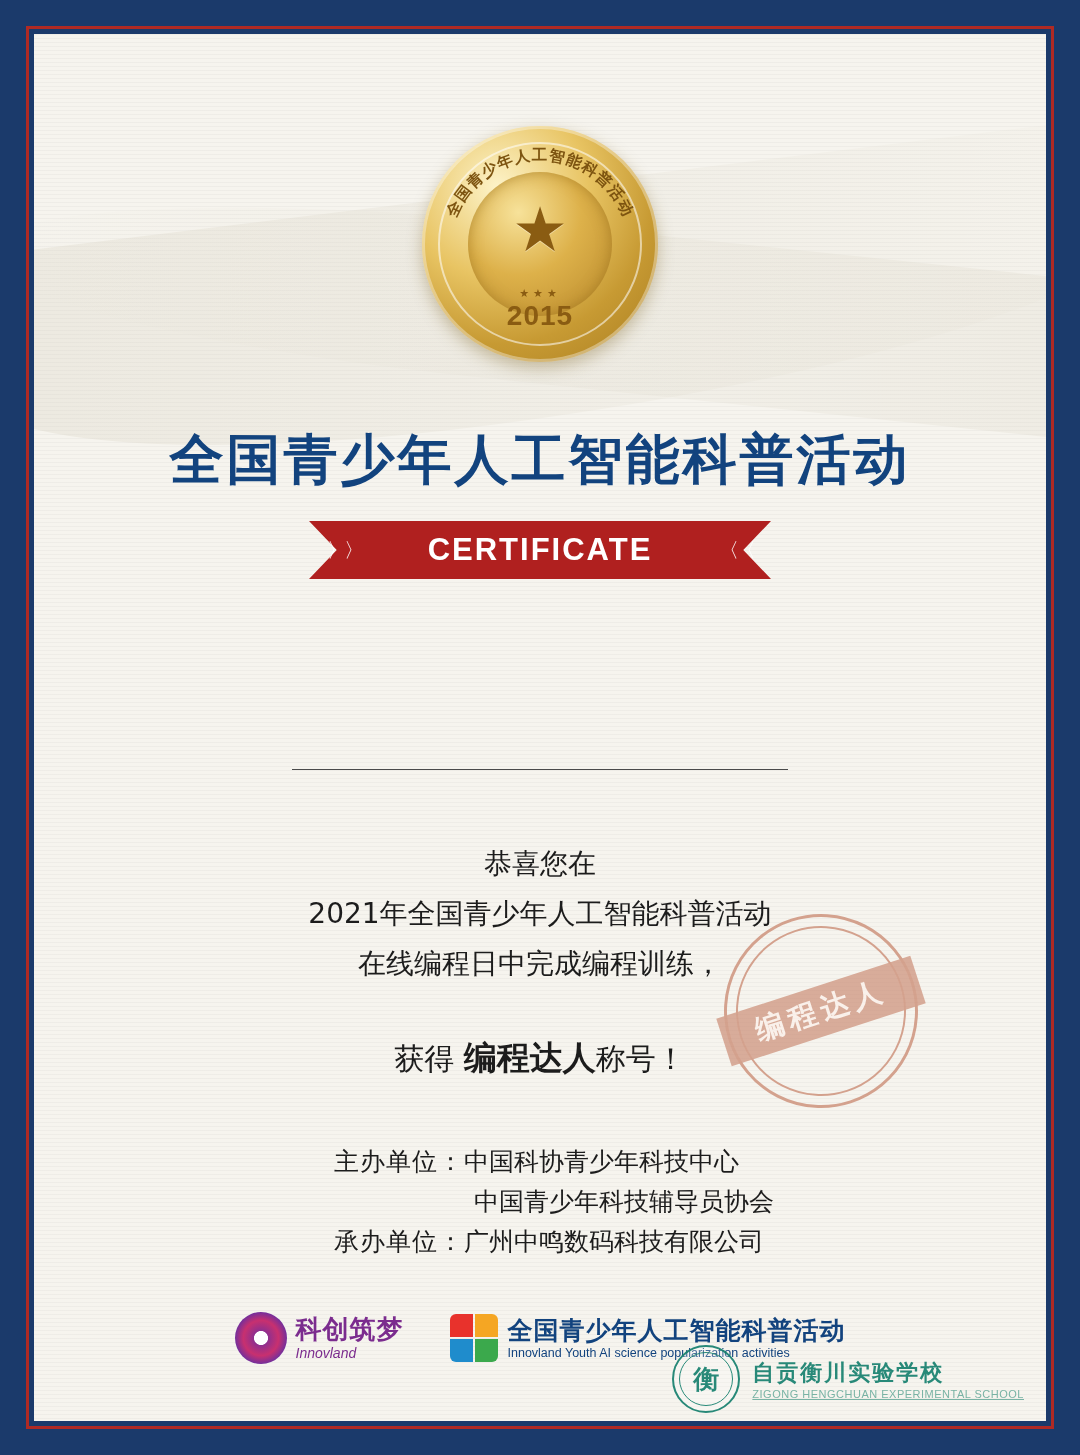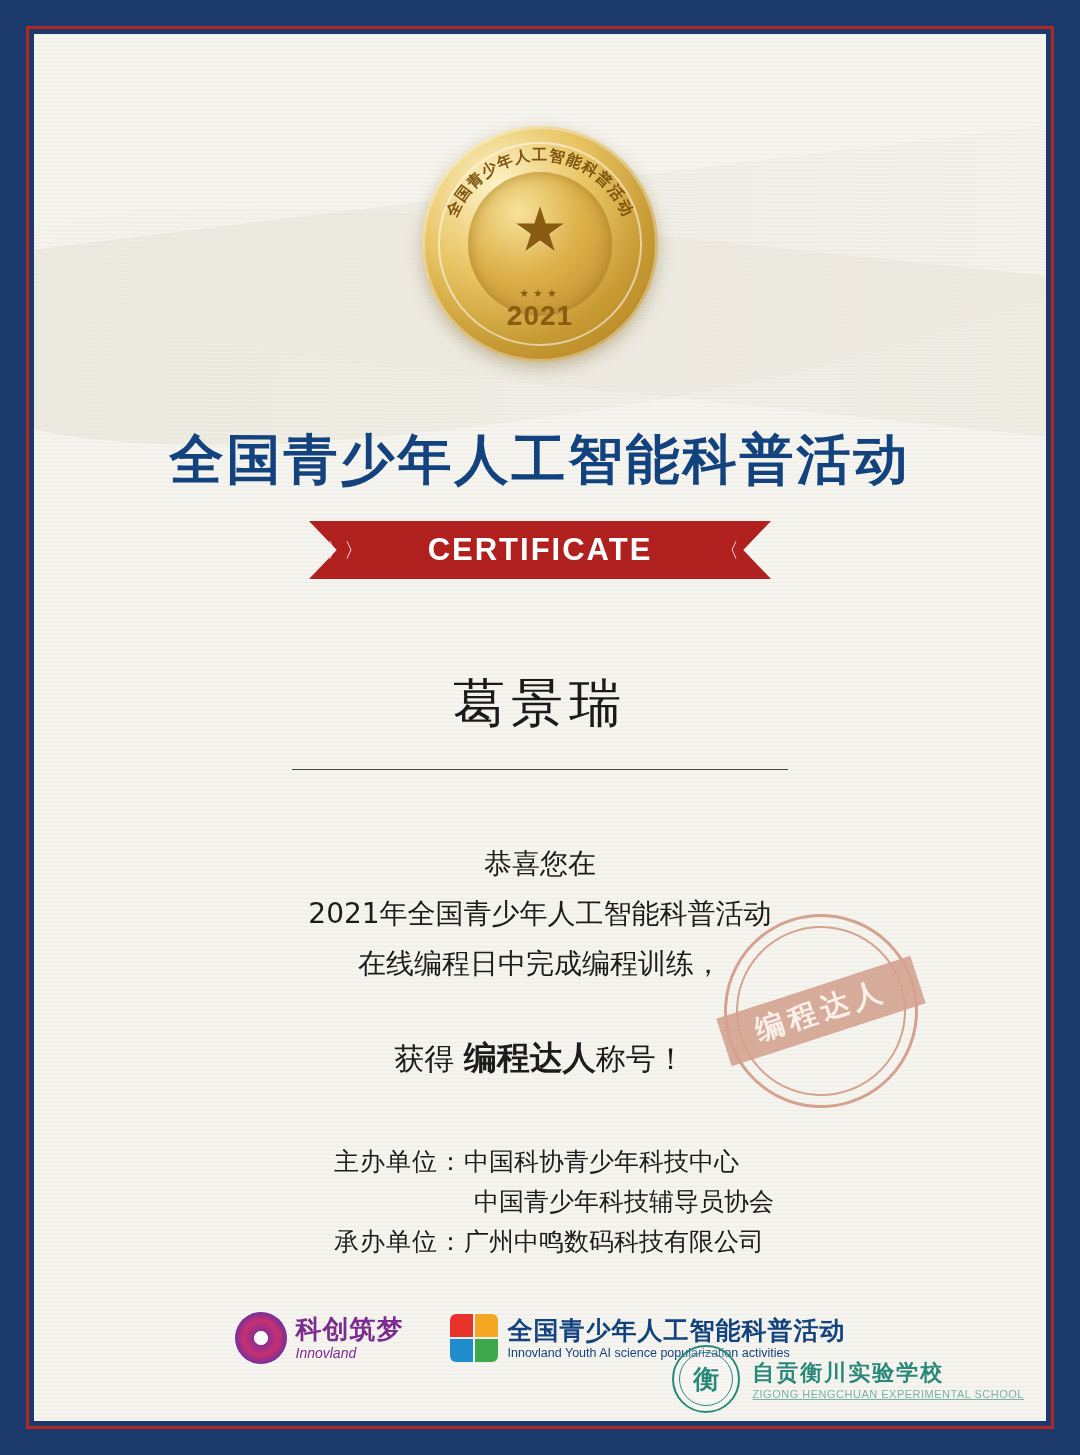--- a/index.html
+++ b/index.html
@@ -461,34 +461,33 @@
             <defs>
               <path id="arcpath" d="M 28,124 A 90,90 0 0 1 208,124" fill="none"></path>
             </defs>
             <text>
               <textPath href="#arcpath" startOffset="50%" text-anchor="middle">全国青少年人工智能科普活动</textPath>
             </text>
           </svg>
           <div class="medal-core"></div>
           <div class="medal-star">★</div>
           <div class="medal-stars">★★★</div>
-          <div class="medal-year">2021</div>
+          <div class="medal-year">2015</div>
         </div>
       </div>
 
       <div class="main-title">全国青少年人工智能科普活动</div>
 
       <div class="ribbon">
         <div class="ribbon-body shape"></div>
         <div class="ribbon-chev left">〉〉</div>
         <div class="ribbon-chev right">〈〈</div>
         <div class="ribbon-label">CERTIFICATE</div>
       </div>
 
-      <div class="recipient">葛景瑞</div>
       <div class="rule"></div>
 
       <div class="body-text">
         <div>恭喜您在</div>
         <div>2021年全国青少年人工智能科普活动</div>
         <div>在线编程日中完成编程训练，</div>
         <div class="line4">
           <span>获得 </span><span class="highlight">编程达人</span><span>称号！</span>
         </div>
       </div>

